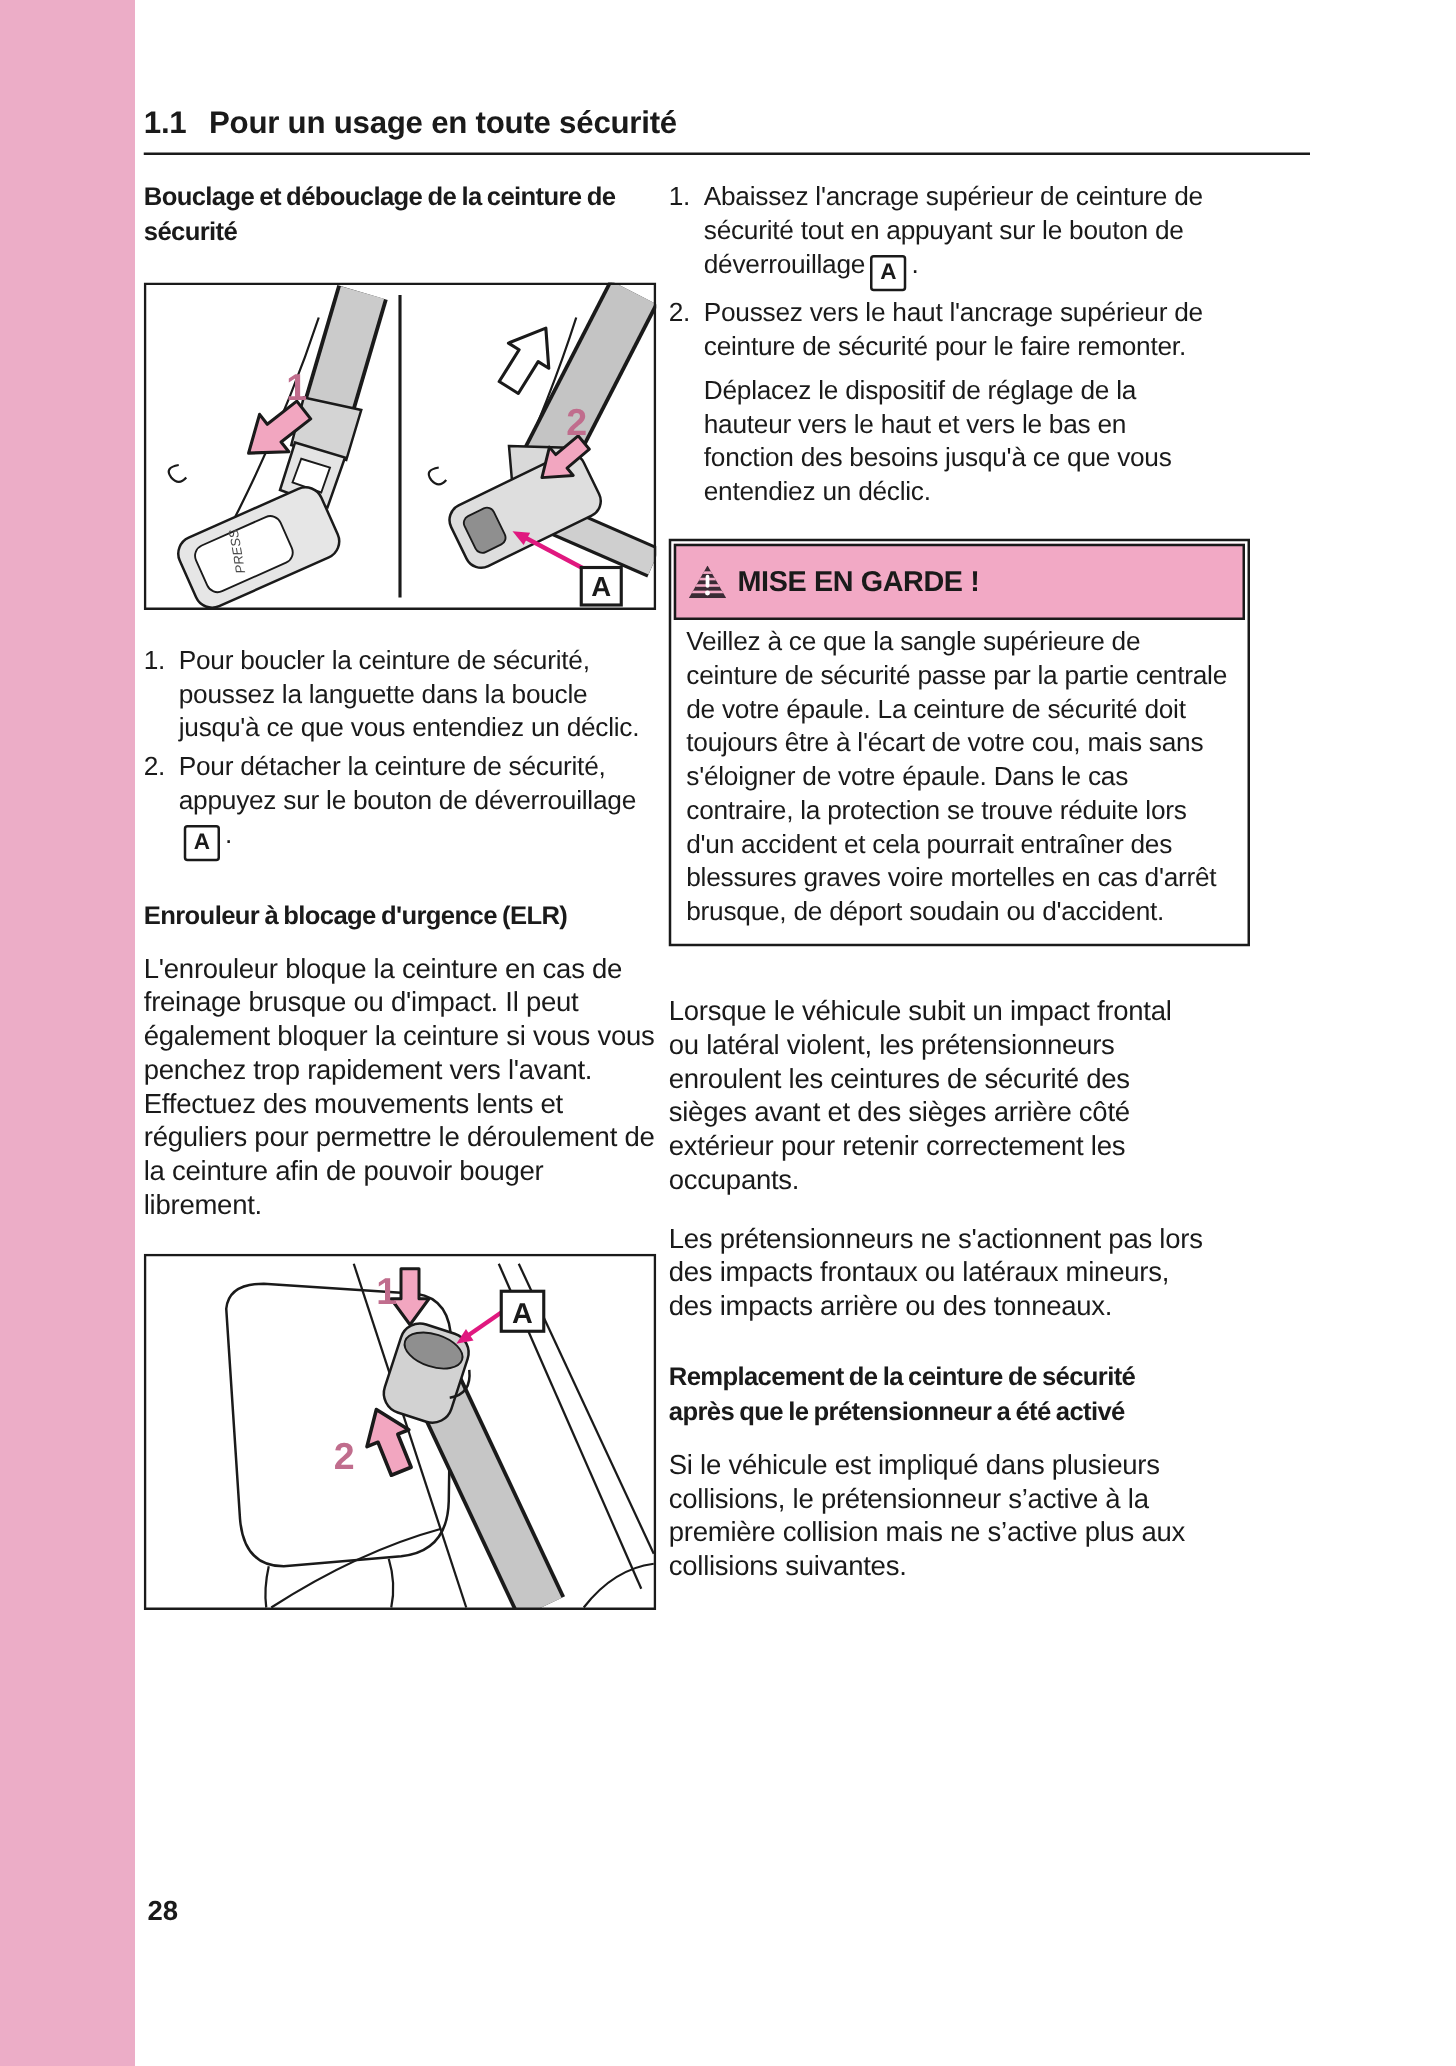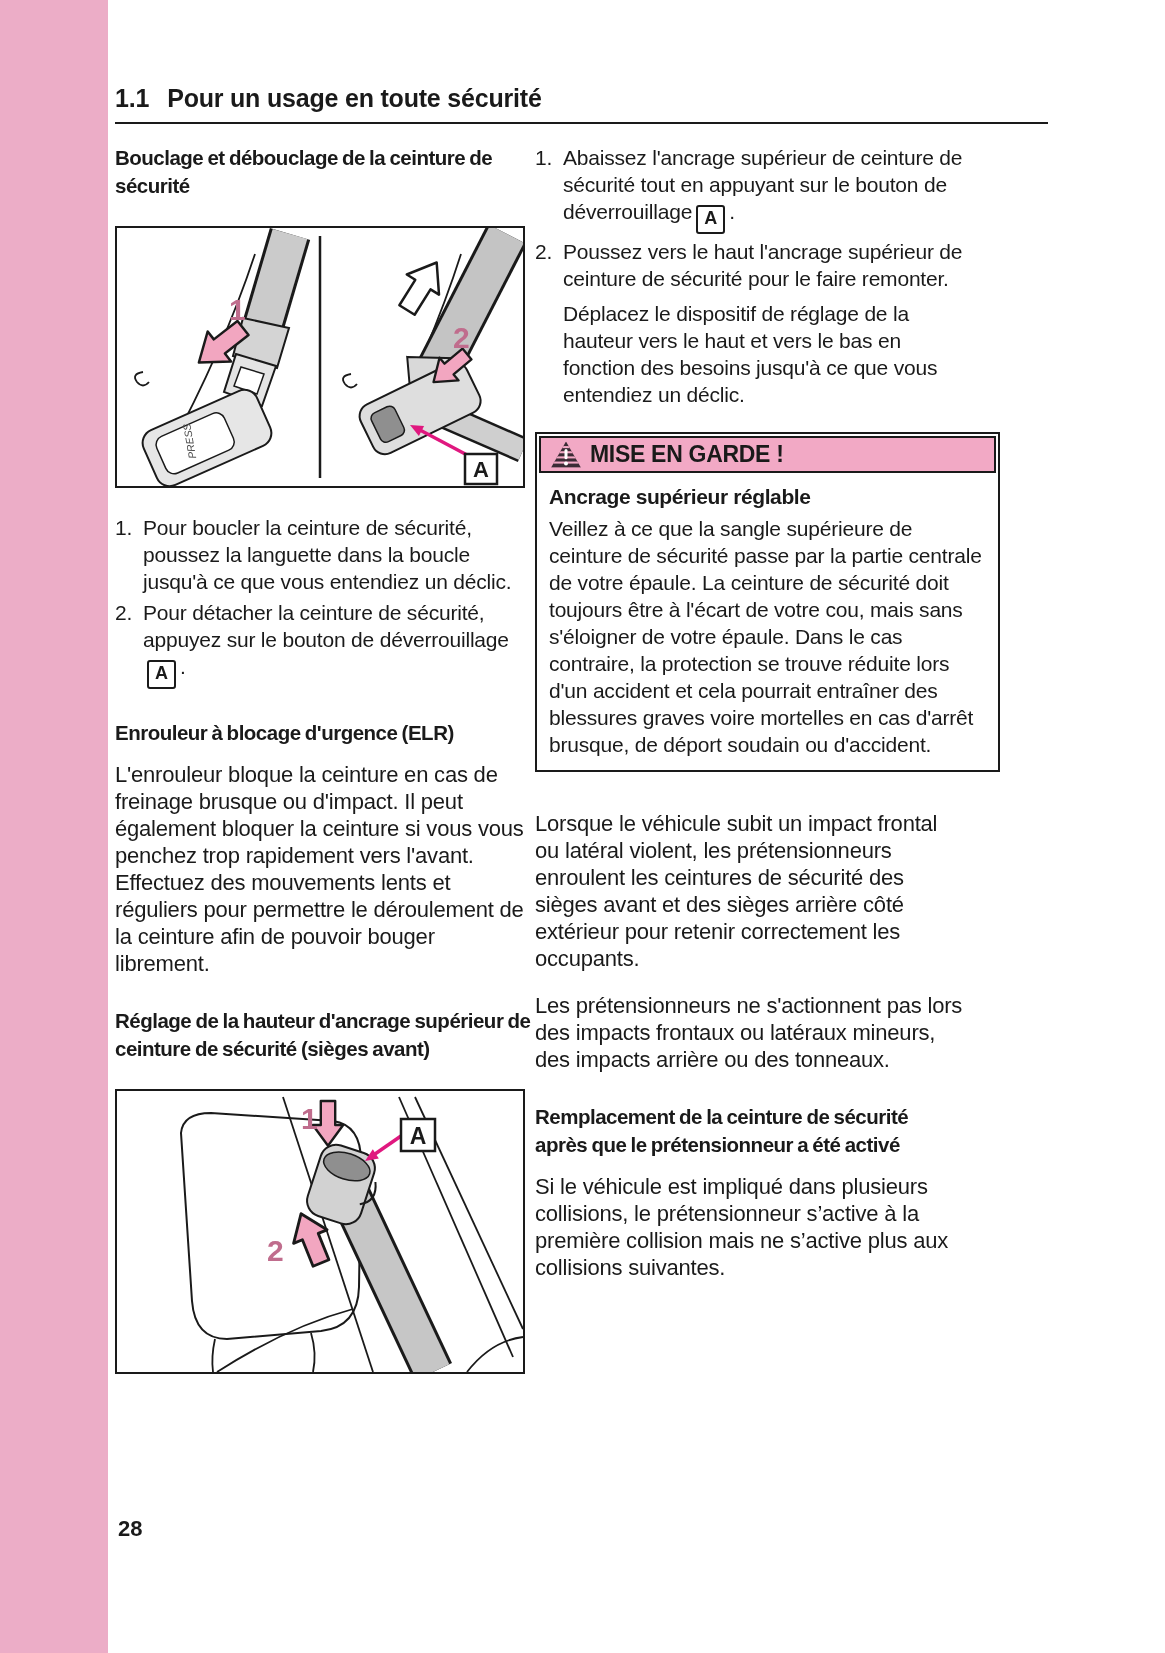--- a/index.html
+++ b/index.html
@@ -25,21 +25,21 @@
   .nrow { display:flex; margin-bottom:4px; }
   .nnum { flex:0 0 28px; }
   .ntxt { flex:1; }
   .subpara { margin:8px 0 0 0; }
   .keybox { display:inline-block; width:25px; height:25px; border:2px solid #1a1a1a;
     border-radius:3px; text-align:center; line-height:23px; font-weight:bold;
     font-size:18px; margin:0 4px; vertical-align:-5px; background:#fff; }
   .ulink { text-underline-offset:3px; }
   .warnbox { border:2px solid #1a1a1a; margin:24px 0 38px; background:#fff; }
   .warnhead { margin:2px; border:2px solid #1a1a1a; background:#f2a9c5;
-    display:flex; align-items:center; gap:9px; padding:3px 10px;
+    display:flex; align-items:center; gap:9px; padding:15px 10px;
     font-size:23px; font-weight:bold; letter-spacing:-0.3px; }
   .warnbody { padding:2px 12px 12px; }
   .warnbody .whead { font-size:21px; font-weight:bold; margin:8px 0 6px; letter-spacing:-0.4px; }
   .warnbody p { margin:0; font-size:21px; line-height:27px; letter-spacing:-0.2px; }
   .pagenum { position:absolute; left:118px; top:1516px; font-size:22px; font-weight:bold; }
   svg text { font-family:"Liberation Sans", sans-serif; }
 </style>
 </head>
 <body>
 
@@ -119,21 +119,20 @@
           <span class="nnum">2.</span>
           <span class="ntxt">
             <span>Pour détacher la ceinture de sécurité, appuyez sur le bouton de déverrouillage</span><span class="keybox">A</span><span>.</span>
           </span>
         </div>
       </div>
 
       <h3 class="shead">Enrouleur à blocage d'urgence (ELR)</h3>
       <p class="body">L'enrouleur bloque la ceinture en cas de freinage brusque ou d'impact. Il peut également bloquer la ceinture si vous vous penchez trop rapidement vers l'avant. Effectuez des mouvements lents et réguliers pour permettre le déroulement de la ceinture afin de pouvoir bouger librement.</p>
 
-      <h3 class="shead">Réglage de la hauteur d'ancrage supérieur de ceinture de sécurité (sièges avant)</h3>
 
       <figure class="illus">
         <svg width="410" height="285" viewBox="0 0 410 285">
           <rect x="1" y="1" width="408" height="283" fill="#ffffff"></rect>
           <g>
             <path d="M 66 44 Q 68 24 96 24 L 218 32 Q 246 36 246 72 L 244 198 Q 243 238 206 242 L 112 250 Q 80 250 77 212 Z" fill="#ffffff" stroke="#1a1a1a" stroke-width="2"></path>
             <path d="M 100 250 Q 96 268 98 283" fill="none" stroke="#1a1a1a" stroke-width="1.8"></path>
             <path d="M 196 244 Q 202 264 198 283" fill="none" stroke="#1a1a1a" stroke-width="1.8"></path>
             <path d="M 102 283 Q 172 238 238 220" fill="none" stroke="#1a1a1a" stroke-width="1.8"></path>
             <line x1="168" y1="8" x2="258" y2="283" stroke="#1a1a1a" stroke-width="1.8"></line>
@@ -200,21 +199,20 @@
               <rect y="10.5" width="32" height="2.2" fill="#f2a9c5"></rect>
               <rect y="16" width="32" height="2.2" fill="#f2a9c5"></rect>
               <rect y="21.5" width="32" height="2.2" fill="#f2a9c5"></rect>
               <rect x="14.4" y="8" width="3.2" height="11" rx="1.6" fill="#ffffff"></rect>
               <circle cx="16" cy="23.5" r="2.1" fill="#ffffff"></circle>
             </g>
           </svg>
           <span>MISE EN GARDE !</span>
         </div>
         <div class="warnbody">
-          <div class="whead">Ancrage supérieur réglable</div>
           <p>Veillez à ce que la sangle supérieure de ceinture de sécurité passe par la partie centrale de votre épaule. La ceinture de sécurité doit toujours être à l'écart de votre cou, mais sans s'éloigner de votre épaule. Dans le cas contraire, la protection se trouve réduite lors d'un accident et cela pourrait entraîner des blessures graves voire mortelles en cas d'arrêt brusque, de déport soudain ou d'accident.</p>
         </div>
       </div>
 
       <p class="body">Lorsque le véhicule subit un impact frontal ou latéral violent, les prétensionneurs enroulent les ceintures de sécurité des sièges avant et des sièges arrière côté extérieur pour retenir correctement les occupants.</p>
       <p class="body">Les prétensionneurs ne s'actionnent pas lors des impacts frontaux ou latéraux mineurs, des impacts arrière ou des tonneaux.</p>
 
       <h3 class="shead">Remplacement de la ceinture de sécurité après que le prétensionneur a été activé</h3>
       <p class="body">Si le véhicule est impliqué dans plusieurs collisions, le prétensionneur s’active à la première collision mais ne s’active plus aux collisions suivantes.</p>
 

